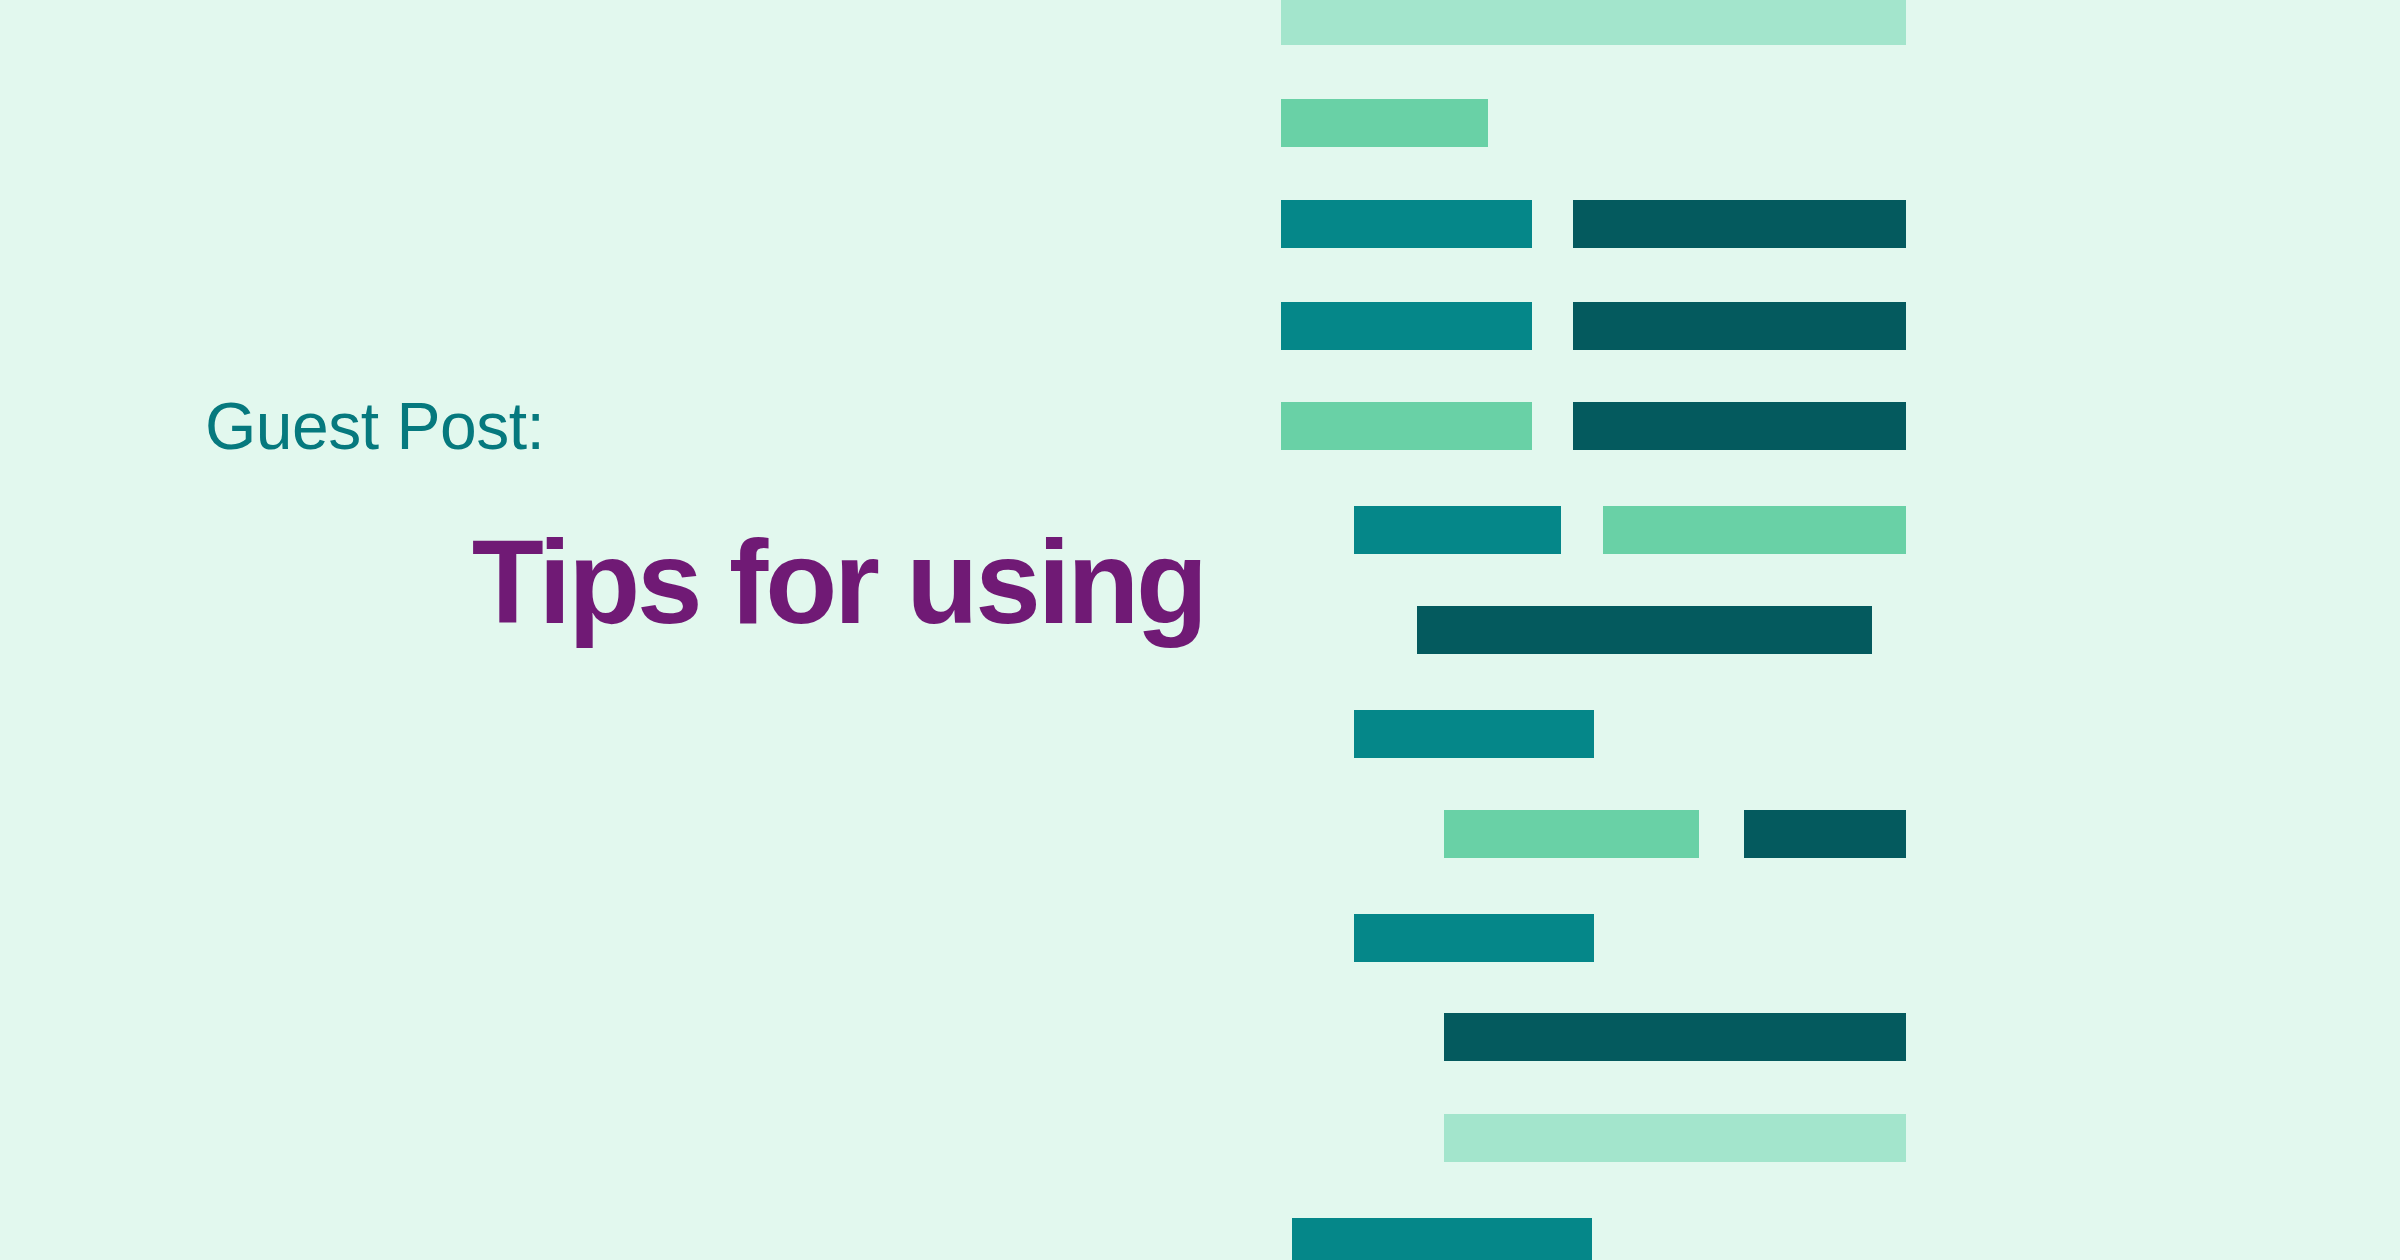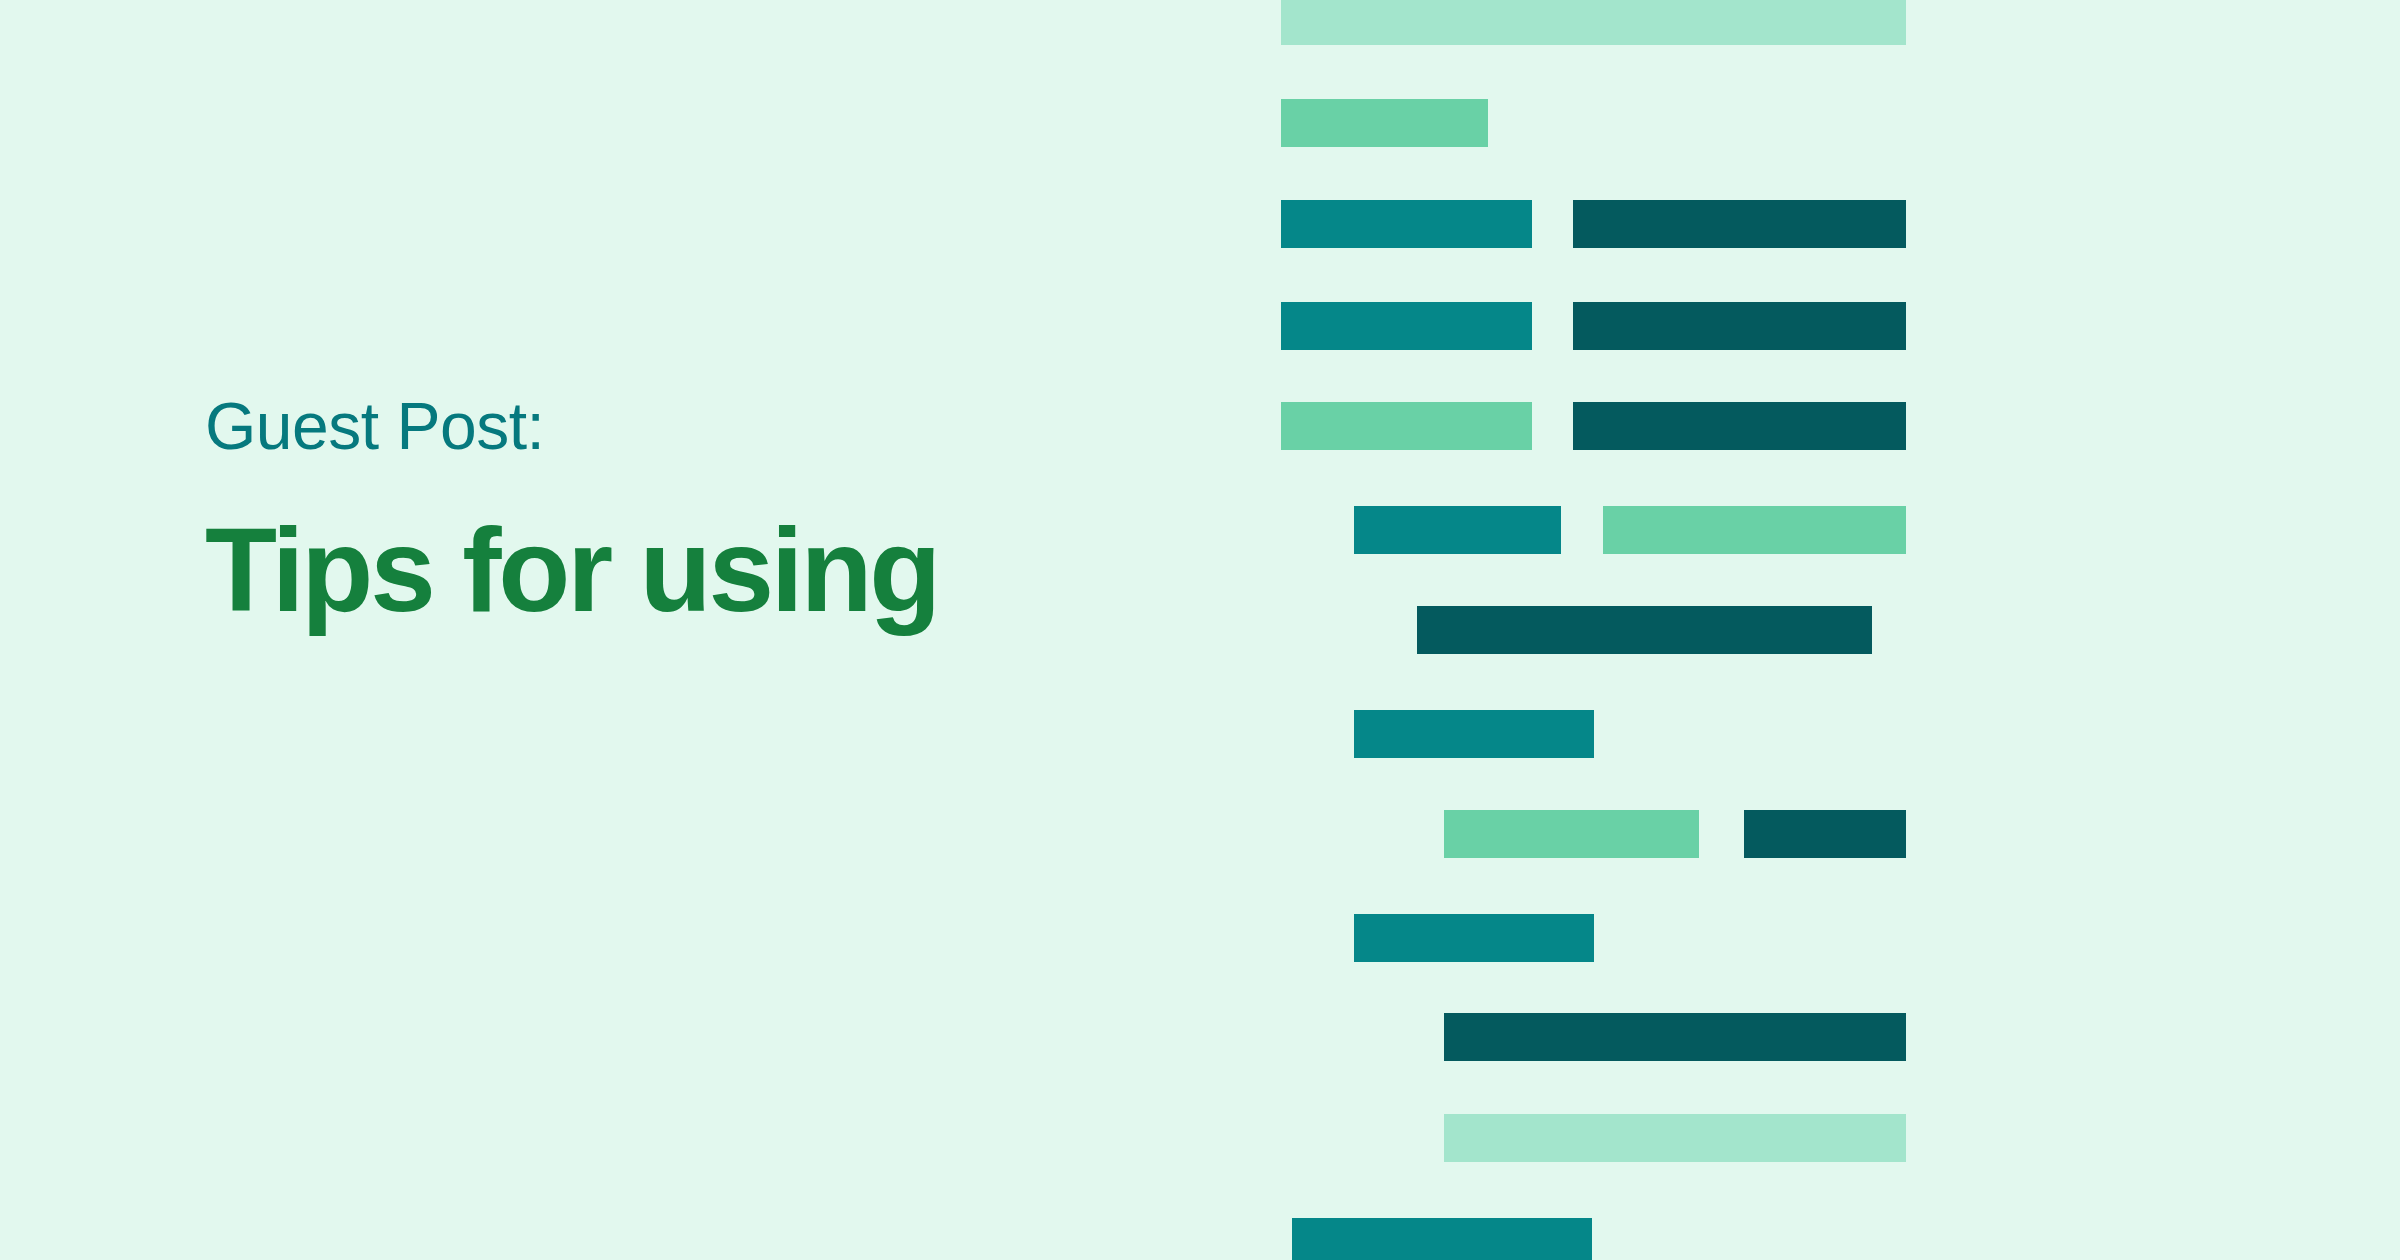--- a/index.html
+++ b/index.html
@@ -32,26 +32,27 @@
   #eyebrow {
     font-size:66px;
     line-height:1.18;
     font-weight:400;
     letter-spacing:-0.5px;
     color:#06797E;
     white-space:nowrap;
   }
 
   #headline {
-    margin-top:38px;
+    margin-top:50px;
     font-size:118px;
     line-height:1.12;
     font-weight:700;
     letter-spacing:-3.2px;
-    color:#15803d;
+    color:#701a75;
+    text-align:right;
   }
   #headline .hl-line { display:block; white-space:nowrap; }
 
   
   #code-motif {
     position:absolute;
     left:0; top:0;
     width:2400px;
     height:1260px;
     pointer-events:none;

